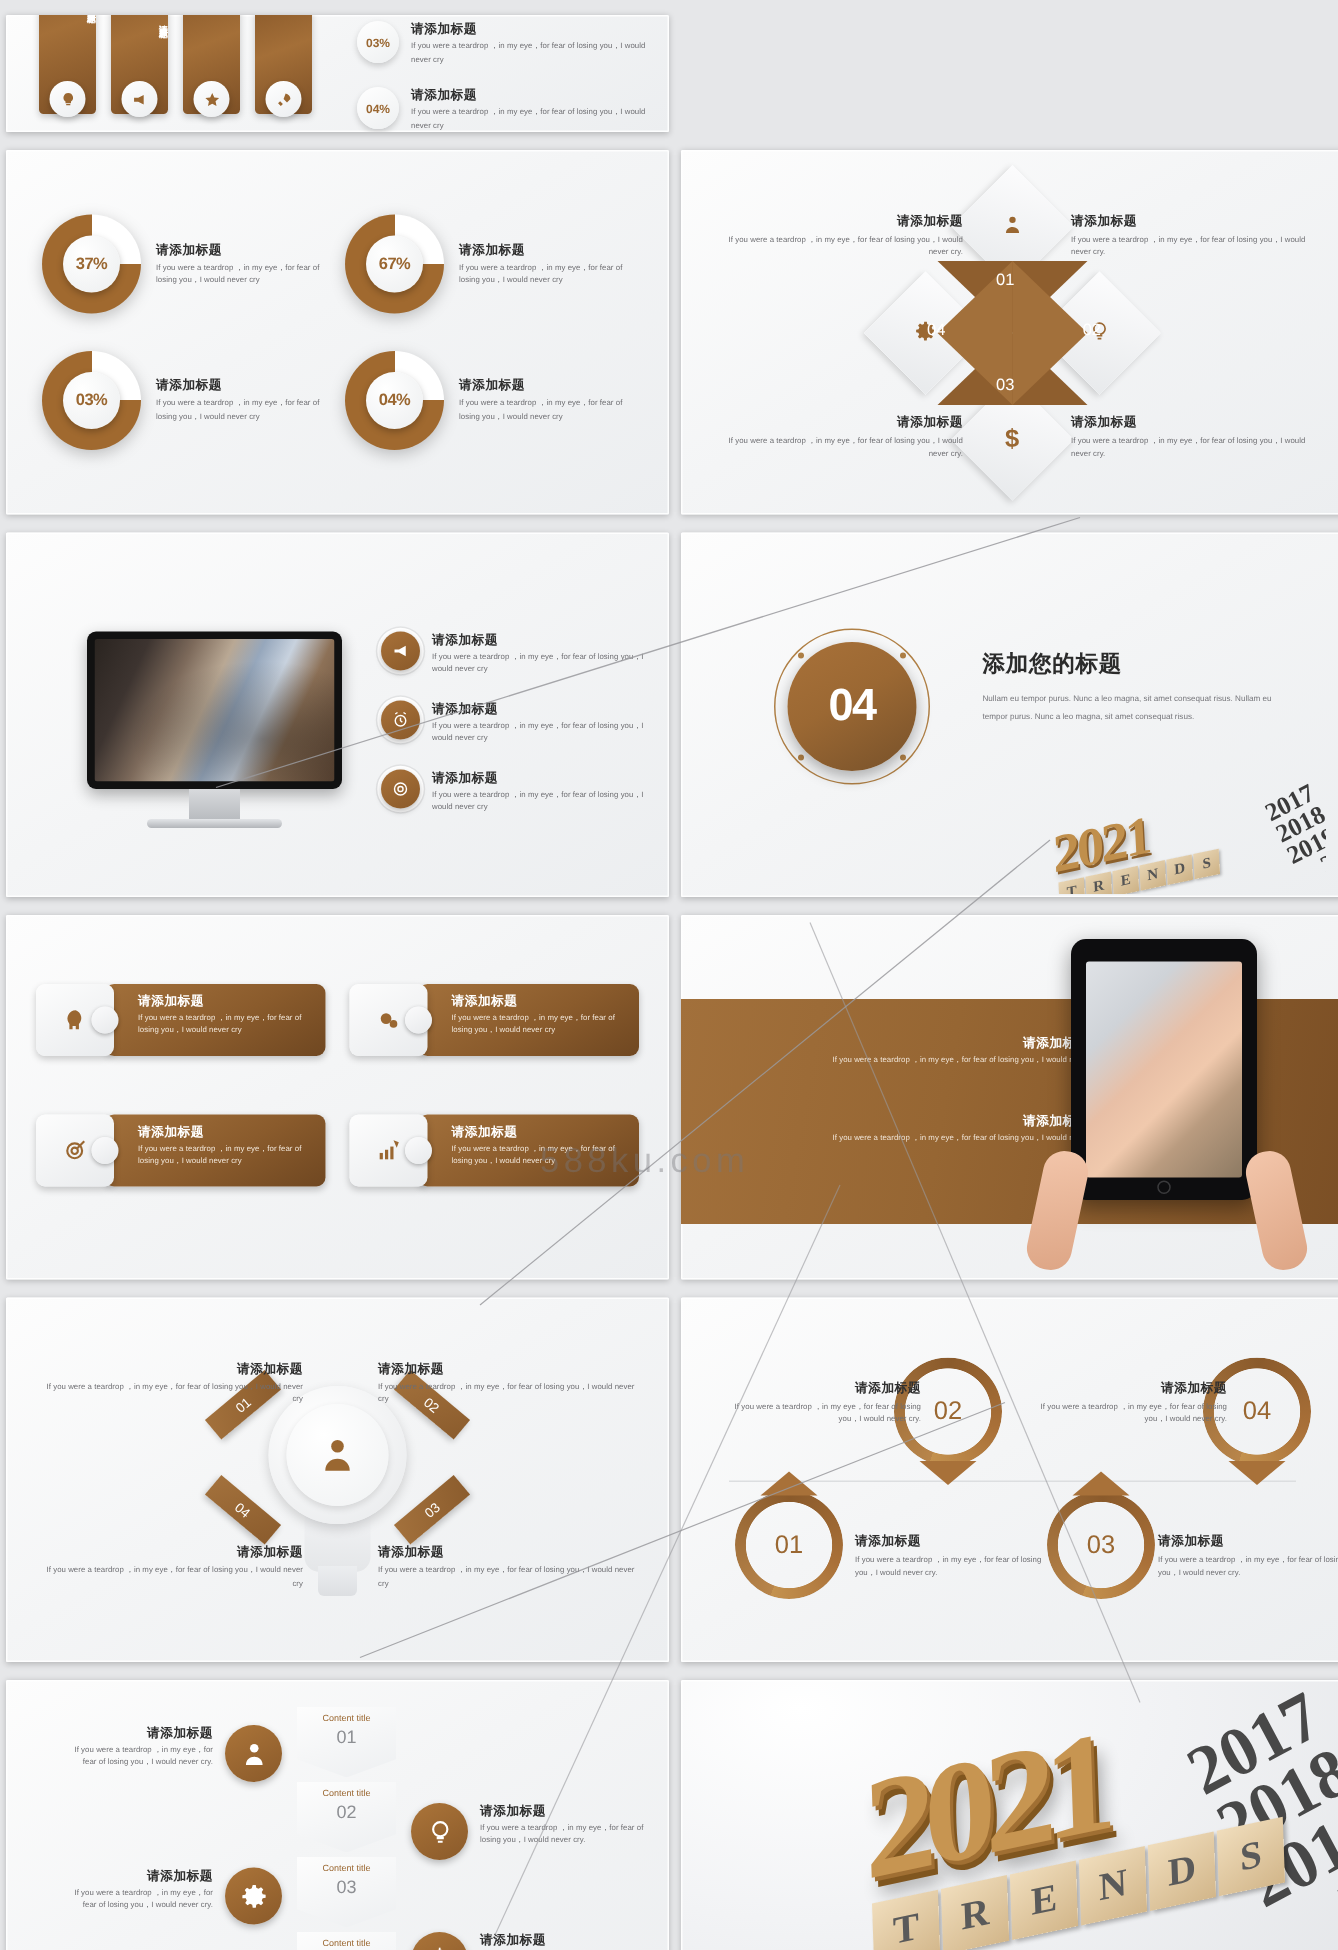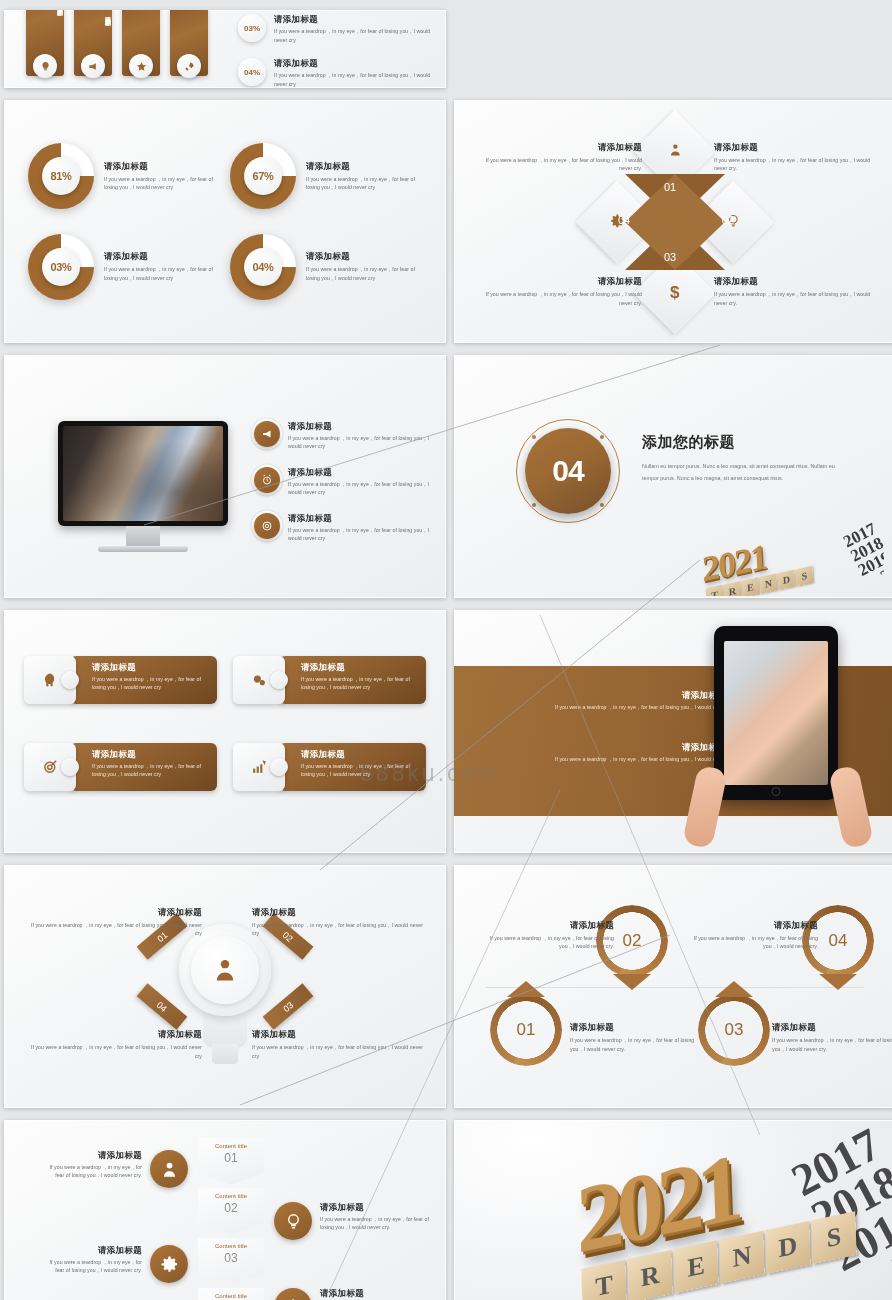--- a/index.html
+++ b/index.html
@@ -131,21 +131,21 @@
   .big04-wrap{position:absolute;left:62px;top:64px;width:104px;height:104px;}
   .big04-outline{position:absolute;inset:0;border:1px solid #b08046;border-radius:50%;}
   .big04-dot{position:absolute;width:4px;height:4px;border-radius:50%;background:#b08046;}
   .big04{
     position:absolute;left:9px;top:9px;width:86px;height:86px;border-radius:50%;
     background:linear-gradient(150deg,#a87139 0%,#9b6833 45%,#77512a 100%);
     box-shadow:0 4px 10px rgba(0,0,0,.3);
     display:flex;align-items:center;justify-content:center;
     color:#fff;font-size:30px;font-weight:bold;letter-spacing:-1px;
   }
-  .s6-txt{position:absolute;left:188px;top:78px;width:200px;}
+  .s6-txt{position:absolute;left:201px;top:78px;width:200px;}
   .s6-h{font-size:15px;font-weight:bold;color:#2b2b2b;letter-spacing:.5px;}
   .s6-p{margin-top:9px;font-size:5.4px;color:#75757a;line-height:2.2;}
   .trends-img{
     position:absolute;right:12px;bottom:2px;width:188px;height:92px;overflow:hidden;
   }
   .trends-txt{
     position:absolute;left:6px;bottom:12px;
     font-family:"Liberation Serif","DejaVu Serif",serif;
     font-size:36px;font-weight:bold;
     color:#c08f4c;
@@ -350,21 +350,21 @@
         </div>
       </div>
 
     </div>
 
     <div class="slide">
       <div class="donut-grid">
         <div class="donut-item">
           <div class="donut">
             <div class="ring" style="background:conic-gradient(#ffffff 0deg 90deg,#a0692f 90deg 360deg)"></div>
-            <div class="hole">81%</div>
+            <div class="hole">37%</div>
           </div>
           <div class="donut-txt">
             <div class="cn-title">请添加标题</div>
             <div class="en-body" style="margin-top:3px">If you were a teardrop ，in my eye，for fear of losing you，I would never cry</div>
           </div>
         </div>
         <div class="donut-item">
           <div class="donut">
             <div class="ring" style="background:conic-gradient(#ffffff 0deg 90deg,#a0692f 90deg 360deg)"></div>
             <div class="hole">67%</div>

